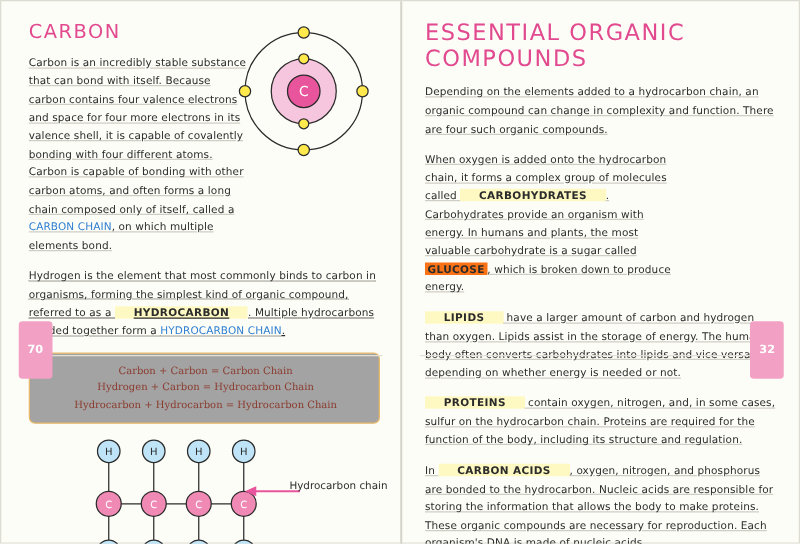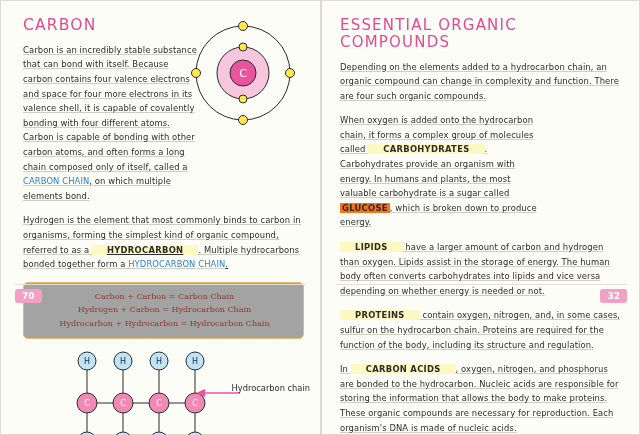--- a/index.html
+++ b/index.html
@@ -21,21 +21,21 @@
   }
   .page-half{position:absolute;top:0;height:310px;width:319px;box-sizing:border-box;}
   .left{left:0;padding:16px 16px 0 22px;}
   .right{left:321px;padding:16px 20px 0 18px;}
 
   h1.title{
     font-family:"DejaVu Sans", sans-serif;
     font-size:15.5px;letter-spacing:1.2px;color:#e24a8f;
     margin:0 0 8px 0;font-weight:400;line-height:1.15;
   }
-  h1.title.small{font-size:15px;}
+  h1.title.small{font-size:18px;}
 
   p.body{
     font-size:8.4px;line-height:14.6px;color:#2b2b2b;margin:0 0 10px 0;
     letter-spacing:.1px;
   }
   .u{ text-decoration:underline; text-decoration-color:#cfcdc4; }
 
   .blue{color:#2f7fd0;}
   .hl-y{background:#fef9c3;padding:0 15px;font-weight:bold;letter-spacing:.3px;}
   .hl-g{background:#f97316;padding:0 2px;font-weight:bold;letter-spacing:.3px;}
@@ -58,21 +58,21 @@
   }
   .arrow-pink{position:absolute;right:62px;top:38px;}
   .sugarbox{
     position:absolute;right:16px;top:168px;width:92px;
     background:#efd9f4;border:1px solid #c89ad6;border-radius:4px;
     padding:5px 6px;font-size:7.6px;color:#2b2b2b;text-align:center;line-height:10px;
   }
 
   .pagenum{
     position:absolute;bottom:8px;font-size:9px;color:#ffffff;
-    background:#f2a0c4;border-radius:3px;padding:2px 7px;font-weight:bold;
+    background:#f2a0c4;border-radius:3px;padding:18px 7px;font-weight:bold;
   }
   .pagenum.l{left:14px;}
   .pagenum.r{right:14px;}
   .footline{position:absolute;left:14px;right:14px;bottom:26px;border-top:1px solid #e3e1d6;}
 </style>
 </head>
 <body>
 
 <div id="page">
 

